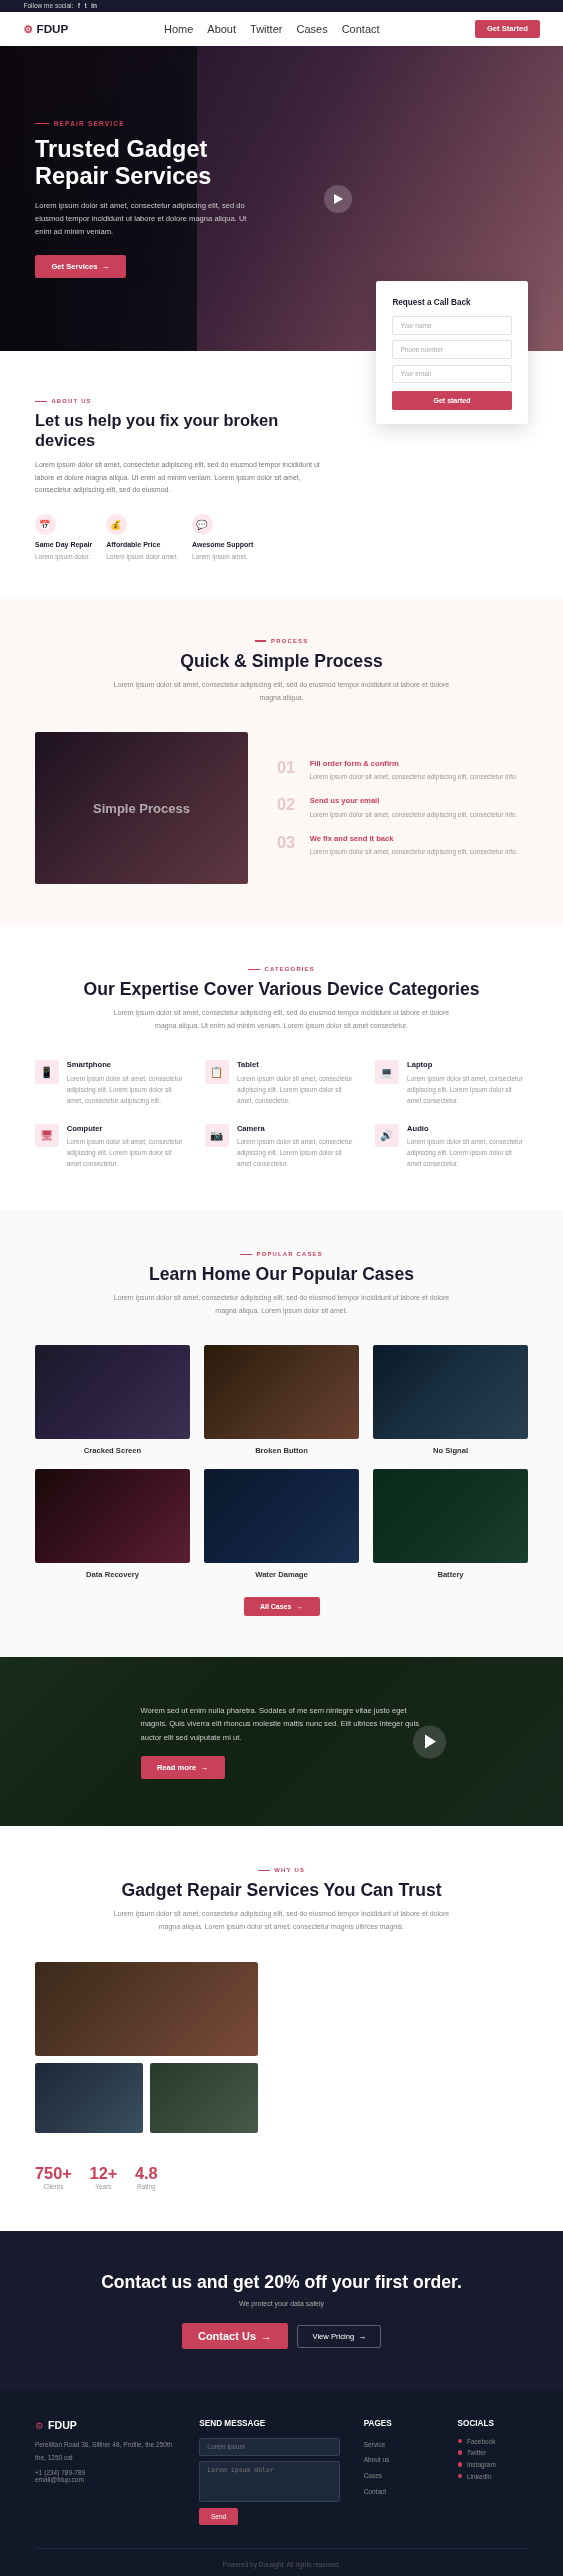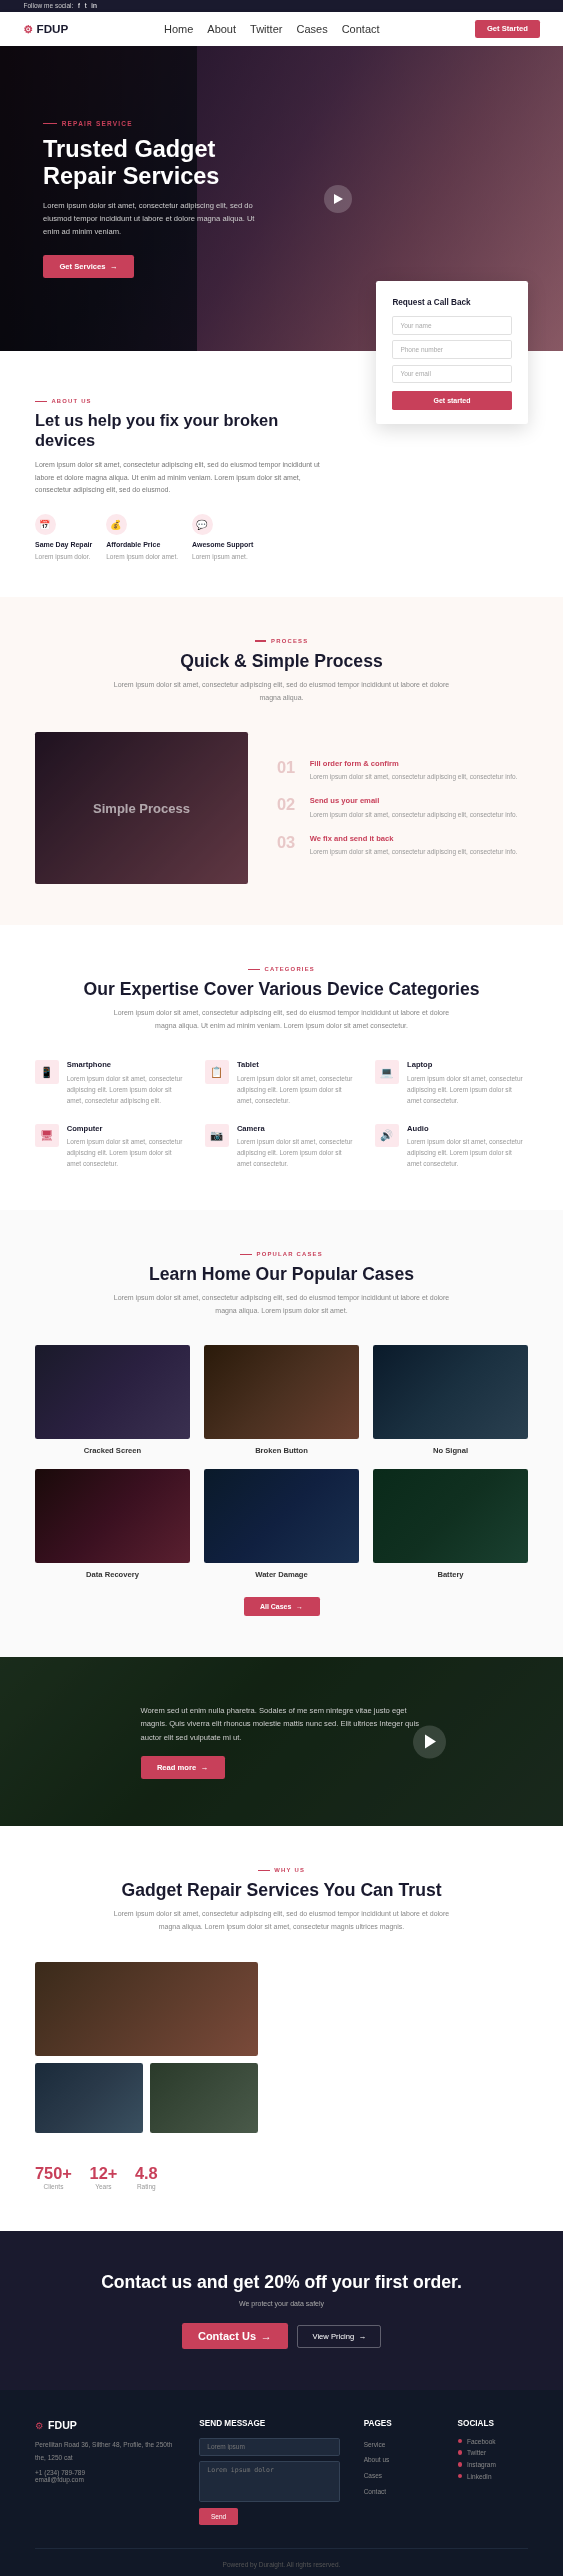--- a/index.html
+++ b/index.html
@@ -13,21 +13,21 @@
     .logo { font-size: 11.7px; font-weight: 700; color: #1a1a2e; display: flex; align-items: center; gap: 3.5px; }
     .logo-icon { color: #c8405a; font-size: 10.6px; }
     .nav-links { display: flex; gap: 14px; list-style: none; }
     .nav-links a { text-decoration: none; color: #333; font-size: 11px; font-weight: 500; }
     .nav-btn { background: #c8405a; color: #fff; border: none; padding: 4.7px 11.7px; border-radius: 2.3px; font-size: 7.6px; cursor: pointer; font-weight: 600; }
 
     
     .hero { position: relative; height: 305px; background: linear-gradient(135deg, #2c1a2e 0%, #1a1a2e 40%, #3a2040 100%); overflow: hidden; display: flex; align-items: center; }
     .hero-bg { position: absolute; inset: 0; background: linear-gradient(to right, rgba(0,0,0,0.7) 0%, rgba(0,0,0,0.3) 60%, rgba(0,0,0,0.1) 100%); }
     .hero-image-area { position: absolute; right: 0; top: 0; width: 65%; height: 100%; background: linear-gradient(120deg, #3a2040 0%, #5a3050 30%, #8a5060 60%, #c08080 100%); opacity: 0.6; }
-    .hero-content { position: relative; z-index: 2; padding: 0 35px; max-width: 293px; margin-left: 8px; }
+    .hero-content { position: relative; z-index: 2; padding: 0 35px; max-width: 293px; }
     .hero-tag { color: #c8405a; font-size: 6.5px; font-weight: 700; letter-spacing: 1.2px; text-transform: uppercase; margin-bottom: 9.4px; display: flex; align-items: center; gap: 4.7px; }
     .hero-tag::before { content: ''; display: inline-block; width: 14px; height: 1.2px; background: #c8405a; }
     .hero-title { color: #fff; font-size: 23.5px; font-weight: 800; line-height: 1.15; margin-bottom: 9.4px; }
     .hero-desc { color: #ccc; font-size: 7.6px; line-height: 1.7; margin-bottom: 16.4px; }
     .hero-btn { background: #c8405a; color: #fff; border: none; padding: 7px 16.4px; border-radius: 2.3px; font-size: 7.6px; cursor: pointer; font-weight: 600; display: inline-flex; align-items: center; gap: 4.7px; }
     .hero-play { position: absolute; right: 40%; top: 50%; transform: translate(50%, -50%); z-index: 3; width: 28px; height: 28px; background: rgba(255,255,255,0.2); border-radius: 50%; display: flex; align-items: center; justify-content: center; cursor: pointer; }
     .hero-play-inner { width: 0; height: 0; border-top: 5.9px solid transparent; border-bottom: 5.9px solid transparent; border-left: 9.4px solid #fff; margin-left: 2.3px; }
     .callback-form-card { position: absolute; right: 35px; top: -70px; background: #fff; padding: 16.4px 16.4px 14px; width: 152px; box-shadow: 0 4.7px 19px rgba(0,0,0,0.15); border-radius: 2.3px; z-index: 20; }
     .callback-form-card h3 { font-size: 8.2px; font-weight: 700; color: #1a1a2e; margin-bottom: 9.4px; }
     .form-input { width: 100%; border: 0.6px solid #e0e0e0; padding: 4.7px 7px; border-radius: 1.8px; font-size: 7px; margin-bottom: 5.9px; outline: none; color: #555; }

